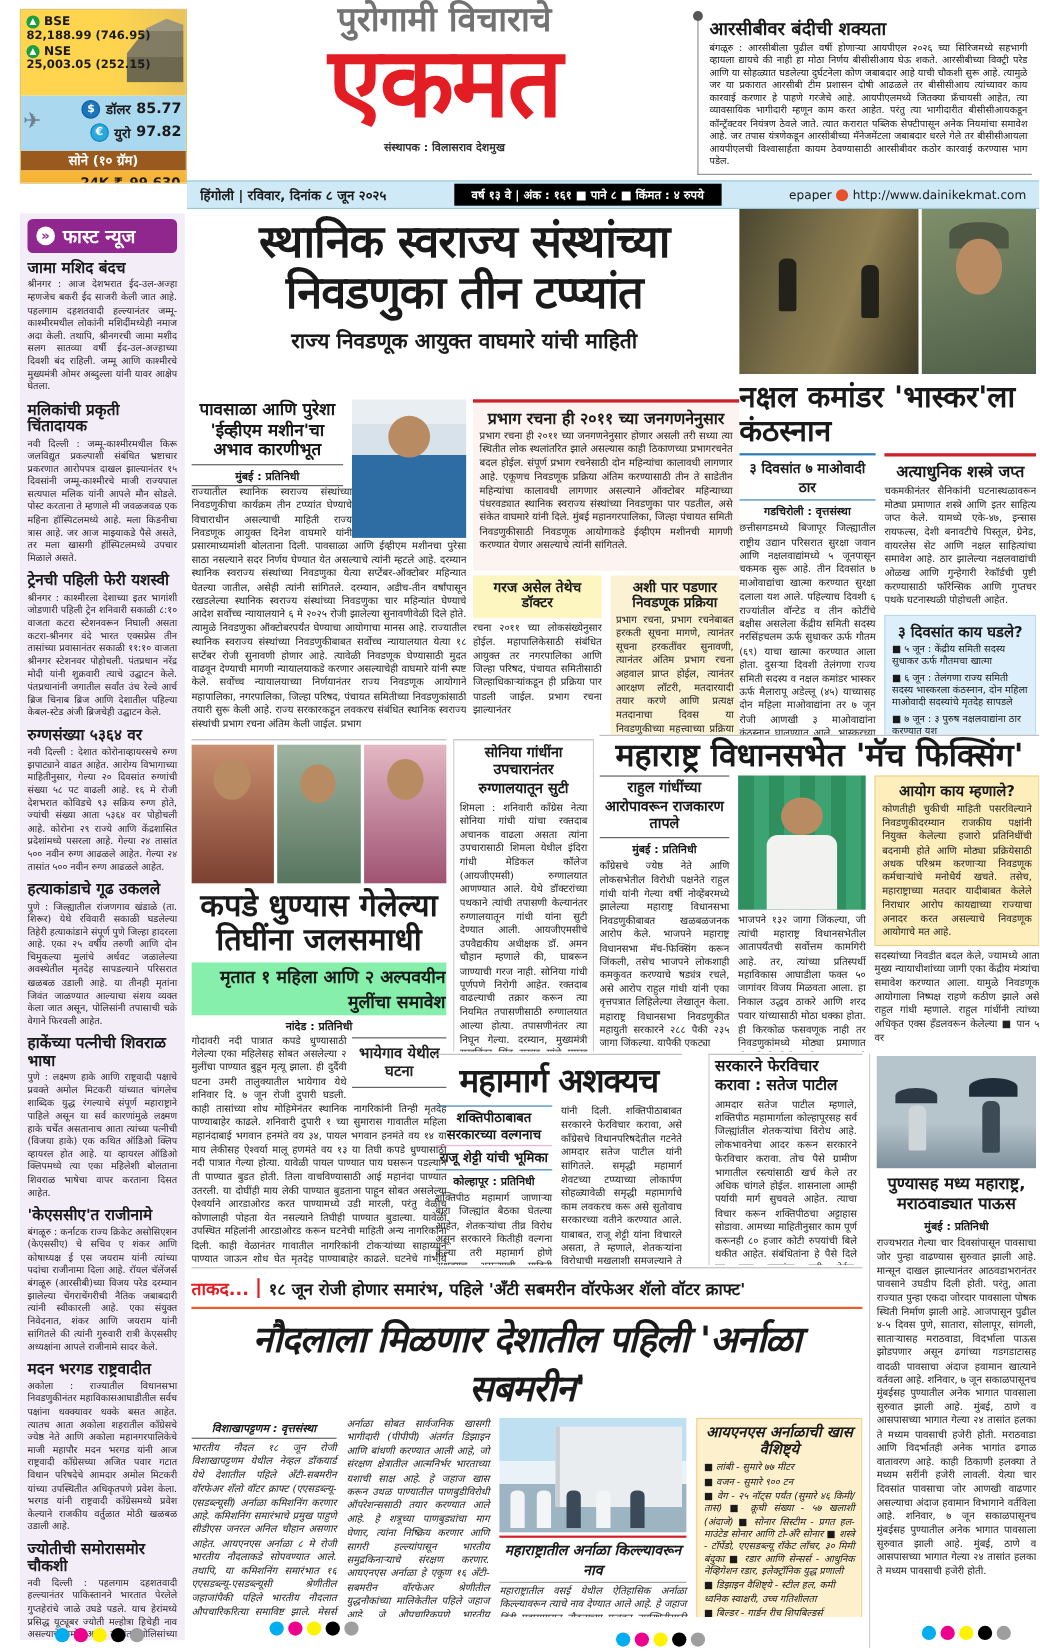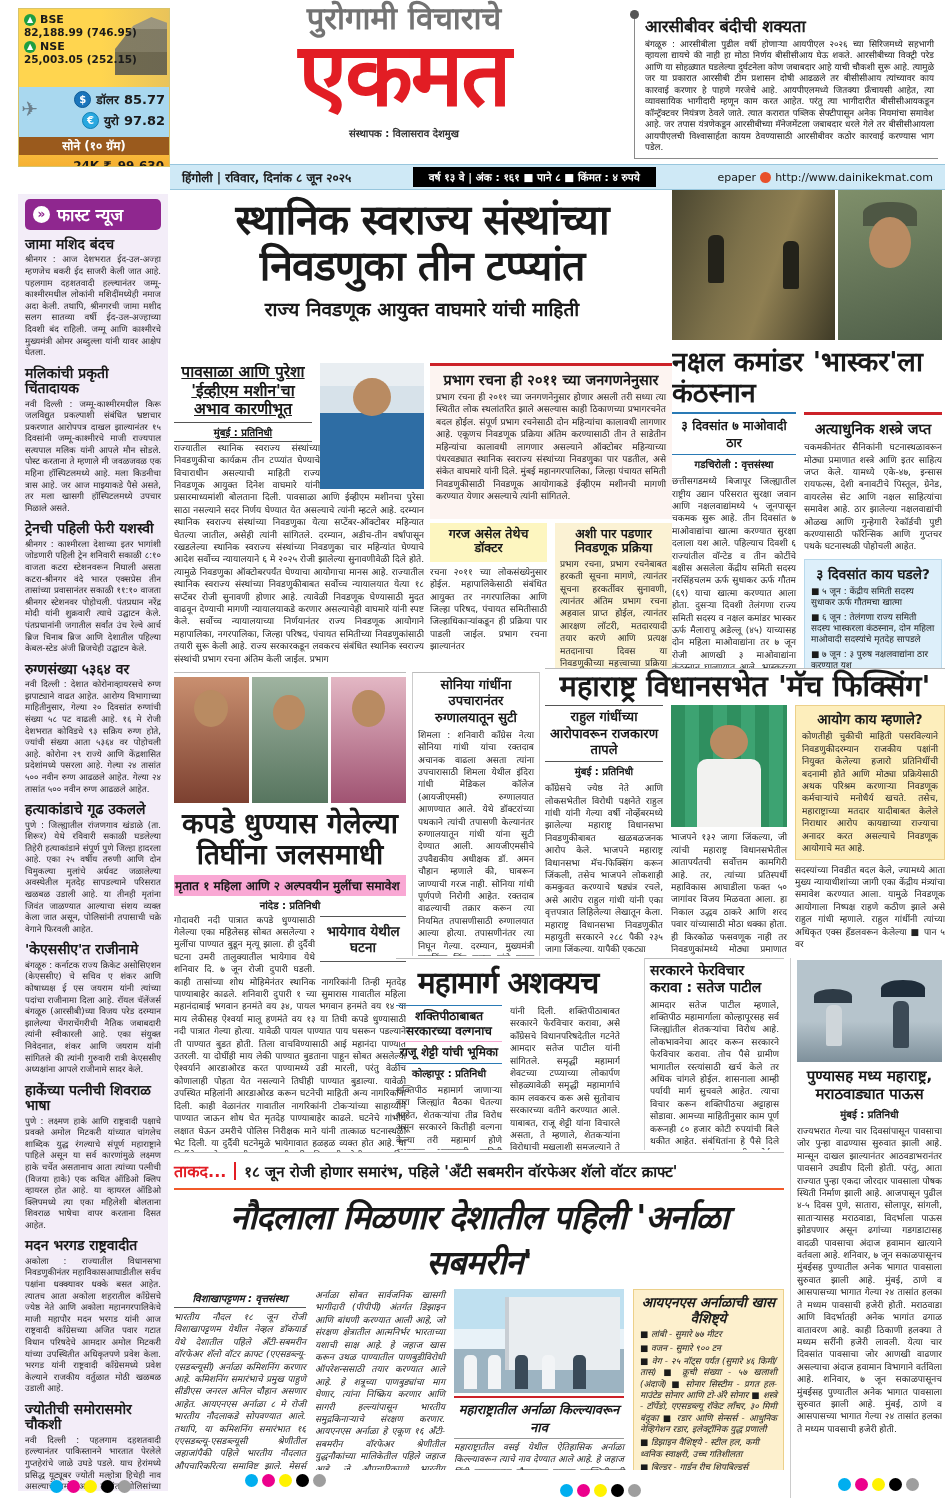--- a/index.html
+++ b/index.html
@@ -75,21 +75,21 @@
   .nx-cols{display:flex;gap:8px;}
   .nx-a{width:124px;flex:0 0 124px;}
   .nx-a .t{font-size:12.5px;font-weight:bold;text-align:center;border-top:2px solid #2a7ab5;border-bottom:1px solid #2a7ab5;padding:3px 0;}
   .nx-b{flex:1;}
   .nx-b .t{font-size:14.5px;font-weight:bold;text-align:center;border-top:3px solid #cc2229;padding:3px 0 2px;}
   .bluebox{background:#ddeffa;border:1px solid #b8d9ec;padding:5px 6px;margin-top:6px;}
   .bluebox .t2{font-size:13.5px;font-weight:bold;text-align:center;margin-bottom:3px;}
   .bluebox p{margin:0 0 3px;font-size:8.8px;line-height:1.3;}
   
   #evm{left:174px;top:363px;width:250px;height:306px;}
-  #evm .hd{width:138px;float:left;text-decoration:underline;}
+  #evm .hd{width:138px;float:left;}
   #evm .hd h3{margin:0;font-size:15.5px;text-align:center;line-height:1.2;border-bottom:1px solid #555;padding-bottom:3px;}
   #evm .hd .byline{border-bottom:1px solid #555;}
   .ph-evm{width:104px;height:126px;float:right;background:linear-gradient(180deg,#e9eef2 0 18%,#d7e2ea 18% 40%,#2e6da4 40% 100%);}
   #evm .bt{clear:none;}
   
   #prabhag{left:430px;top:363px;width:242px;height:156px;background:#fdf4f1;border-top:3px solid #cc2229;padding:3px 6px;box-sizing:border-box;}
   #prabhag h3{margin:0 0 2px;font-size:14.5px;text-align:center;}
   
   #ybrow{left:430px;top:523px;width:242px;height:145px;display:flex;gap:8px;}
   .ybcol{flex:1;display:flex;flex-direction:column;}
@@ -98,21 +98,21 @@
   .ybox h4{margin:0 0 2px;font-size:12.5px;text-align:center;line-height:1.15;}
   .yb-below{margin-top:4px;}
   
   #drown{left:174px;top:672px;width:232px;height:480px;border-top:1px solid #bbb;padding-top:4px;box-sizing:border-box;}
   .dr-photos{display:flex;gap:3px;height:126px;}
   .dr-photos .ph{flex:1;}
   .phw1{background:linear-gradient(180deg,#c98f6f,#7c4030);}
   .phw2{background:linear-gradient(180deg,#9fb3a0,#57755f);}
   .phw3{background:linear-gradient(180deg,#e3b7c4,#a05372);}
   #drown h2{margin:6px 0 4px;font-size:28px;line-height:1.1;text-align:center;}
-  .hl{background:#f9a8d4;font-weight:bold;font-size:12px;text-align:left;padding:2px 1px;}
+  .hl{background:#86efac;font-weight:bold;font-size:16px;text-align:right;padding:2px 1px;}
   .inset{float:right;width:82px;border-top:1px solid #555;border-bottom:1px solid #555;margin:2px 0 2px 5px;padding:6px 2px;font-size:13.5px;font-weight:bold;text-align:center;line-height:1.2;}
   
   #sonia{left:412px;top:672px;width:128px;height:284px;border-top:1px solid #bbb;border-left:1px solid #ccc;border-right:1px solid #ccc;padding:4px 5px;box-sizing:border-box;}
   #sonia h3{margin:0 0 3px;font-size:13px;text-align:center;line-height:1.25;}
   
   #mf{left:545px;top:668px;width:400px;height:288px;border-top:1px solid #bbb;padding-top:2px;box-sizing:border-box;}
   #mf h2{margin:0 0 4px;font-size:29px;text-align:center;line-height:1.05;}
   .mf-cols{display:flex;gap:8px;}
   .mf-a{width:118px;flex:0 0 118px;}
   .mf-a .sh{font-size:13px;font-weight:bold;text-align:center;border-top:1px solid #555;border-bottom:1px solid #555;padding:3px 0;line-height:1.25;}
@@ -246,26 +246,26 @@
       </div>
     <div class="fn-item">
         <h3>रुग्णसंख्या ५३६४ वर</h3>
         <p class="j">नवी दिल्ली : देशात कोरोनाव्हायरसचे रुग्ण झपाट्याने वाढत आहेत. आरोग्य विभागाच्या माहितीनुसार, गेल्या २० दिवसांत रुग्णांची संख्या ५८ पट वाढली आहे. १६ मे रोजी देशभरात कोविडचे ९३ सक्रिय रुग्ण होते, ज्यांची संख्या आता ५३६४ वर पोहोचली आहे. कोरोना २९ राज्ये आणि केंद्रशासित प्रदेशांमध्ये पसरला आहे. गेल्या २४ तासांत ५०० नवीन रुग्ण आढळले आहेत. गेल्या २४ तासांत ५०० नवीन रुग्ण आढळले आहेत.</p>
       </div>
     <div class="fn-item">
         <h3>हत्याकांडाचे गूढ उकलले</h3>
         <p class="j">पुणे : जिल्ह्यातील रांजणगाव खंडाळे (ता. शिरूर) येथे रविवारी सकाळी घडलेल्या तिहेरी हत्याकांडाने संपूर्ण पुणे जिल्हा हादरला आहे. एका २५ वर्षीय तरुणी आणि दोन चिमुकल्या मुलांचे अर्धवट जळालेल्या अवस्थेतील मृतदेह सापडल्याने परिसरात खळबळ उडाली आहे. या तीनही मृतांना जिवंत जाळण्यात आल्याचा संशय व्यक्त केला जात असून, पोलिसांनी तपासाची चक्रे वेगाने फिरवली आहेत.</p>
       </div>
     <div class="fn-item">
+        <h3>हाकेंच्या पत्नीची शिवराळ भाषा</h3>
+        <p class="j">पुणे : लक्ष्मण हाके आणि राष्ट्रवादी पक्षाचे प्रवक्ते अमोल मिटकरी यांच्यात चांगलेच शाब्दिक युद्ध रंगल्याचे संपूर्ण महाराष्ट्राने पाहिले असून या सर्व कारणांमुळे लक्ष्मण हाके चर्चेत असतानाच आता त्यांच्या पत्नीची (विजया हाके) एक कथित ऑडिओ क्लिप व्हायरल होत आहे. या व्हायरल ऑडिओ क्लिपमध्ये त्या एका महिलेशी बोलताना शिवराळ भाषेचा वापर करताना दिसत आहेत.</p>
+      </div>
+    <div class="fn-item">
         <h3>'केएससीए'त राजीनामे</h3>
         <p class="j">बंगळूरु : कर्नाटक राज्य क्रिकेट असोसिएशन (केएससीए) चे सचिव ए शंकर आणि कोषाध्यक्ष ई एस जयराम यांनी त्यांच्या पदांचा राजीनामा दिला आहे. रॉयल चॅलेंजर्स बंगळूरु (आरसीबी)च्या विजय परेड दरम्यान झालेल्या चेंगराचेंगरीची नैतिक जबाबदारी त्यांनी स्वीकारली आहे. एका संयुक्त निवेदनात, शंकर आणि जयराम यांनी सांगितले की त्यांनी गुरुवारी रात्री केएससीए अध्यक्षांना आपले राजीनामे सादर केले.</p>
-      </div>
-    <div class="fn-item">
-        <h3>हाकेंच्या पत्नीची शिवराळ भाषा</h3>
-        <p class="j">पुणे : लक्ष्मण हाके आणि राष्ट्रवादी पक्षाचे प्रवक्ते अमोल मिटकरी यांच्यात चांगलेच शाब्दिक युद्ध रंगल्याचे संपूर्ण महाराष्ट्राने पाहिले असून या सर्व कारणांमुळे लक्ष्मण हाके चर्चेत असतानाच आता त्यांच्या पत्नीची (विजया हाके) एक कथित ऑडिओ क्लिप व्हायरल होत आहे. या व्हायरल ऑडिओ क्लिपमध्ये त्या एका महिलेशी बोलताना शिवराळ भाषेचा वापर करताना दिसत आहेत.</p>
       </div>
     <div class="fn-item">
         <h3>मदन भरगड राष्ट्रवादीत</h3>
         <p class="j">अकोला : राज्यातील विधानसभा निवडणुकीनंतर महाविकासआघाडीतील सर्वच पक्षांना धक्क्यावर धक्के बसत आहेत. त्यातच आता अकोला शहरातील काँग्रेसचे ज्येष्ठ नेते आणि अकोला महानगरपालिकेचे माजी महापौर मदन भरगड यांनी आज राष्ट्रवादी काँग्रेसच्या अजित पवार गटात विधान परिषदेचे आमदार अमोल मिटकरी यांच्या उपस्थितीत अधिकृतपणे प्रवेश केला. भरगड यांनी राष्ट्रवादी काँग्रेसमध्ये प्रवेश केल्याने राजकीय वर्तुळात मोठी खळबळ उडाली आहे.</p>
       </div>
     <div class="fn-item">
         <h3>ज्योतीची समोरासमोर चौकशी</h3>
         <p class="j">नवी दिल्ली : पहलगाम दहशतवादी हल्ल्यानंतर पाकिस्तानने भारतात पेरलेले गुप्तहेरांचे जाळे उघडे पडले. याच हेरांमध्ये प्रसिद्ध यूट्यूबर ज्योती मल्होत्रा हिचेही नाव असल्याचे समोर आले. त्यानंतर पोलिसांच्या तसेच इतर तपास संस्थांच्या कचाट्यात इतरही यूट्यूबर्स आले आहेत. यामध्ये जसबीर सिंह याचाही समावेश आहे. आता एनआयएमार्फत ज्योती मल्होत्रा आणि जसबीर सिंह या दोघांनाही समोरासमोर बसवून त्यांची एकत्र चौकशी केली जाणार आहे.</p>
       </div>
   </div>

